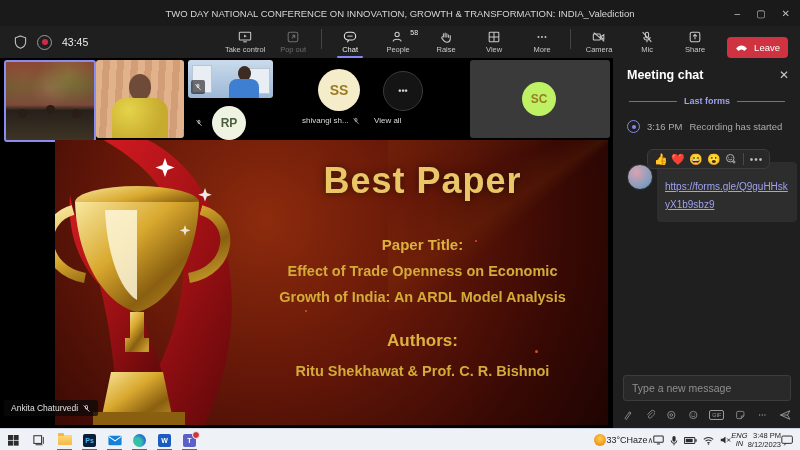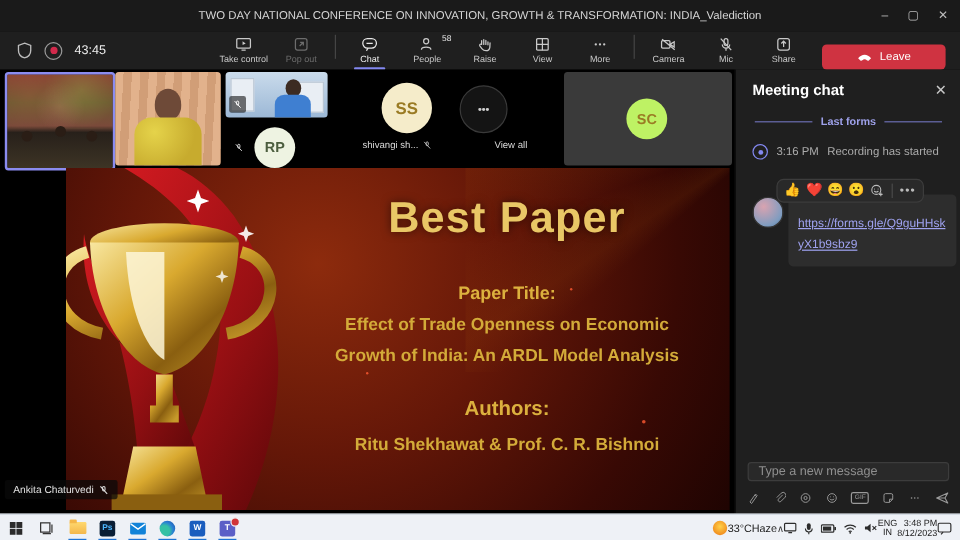--- a/index.html
+++ b/index.html
@@ -20,21 +20,21 @@
     display:flex;align-items:center;justify-content:center;}
   .rec i{width:6px;height:6px;border-radius:50%;background:#d2294b;display:block;}
   .tb-center{display:flex;align-items:flex-end;margin-left:auto;}
   .tb-item{position:relative;width:48px;height:32px;display:flex;flex-direction:column;
     align-items:center;justify-content:center;gap:1px;color:#c9c9c9;font-size:7.5px;cursor:pointer;}
   .tb-item.dim{color:#6d6d6d}
   .tb-item .bar{position:absolute;bottom:0;left:11px;width:26px;height:2px;background:#8388f0;border-radius:2px;}
   .badge58{position:absolute;top:3px;right:4px;font-size:7px;color:#e8e8e8;}
   .vsep{width:1px;height:20px;background:#454545;margin:0 4px 6px 4px;align-self:center;}
   .leave-btn{display:flex;align-items:center;gap:6px;background:#cf3341;color:#fff;
-    font-size:9.5px;border-radius:4px;padding:5px 29px;margin:0 12px 0 8px;cursor:pointer;}
+    font-size:9.5px;border-radius:4px;padding:5px 8px;margin:0 12px 0 8px;cursor:pointer;}
   
   .stage{position:absolute;top:58px;left:0;width:612px;height:370px;background:#000;}
   .tile{position:absolute;border-radius:3px;overflow:hidden;}
   .t1{left:4px;top:2px;width:88px;height:78px;border:2px solid #8b8cf0;
       background:linear-gradient(180deg,#8a4434 0%,#6d5a31 30%,#7a4a3a 55%,#27201a 62%,#3d3425 100%);}
   .t1 .mural{position:absolute;left:0;top:0;right:0;height:58%;
       background:radial-gradient(circle at 20% 40%,#c26a4a33,transparent 40%),
                  radial-gradient(circle at 70% 30%,#9fae4d55,transparent 45%),
                  radial-gradient(circle at 50% 60%,#d8887744,transparent 40%);}
   .t1 .head{position:absolute;width:9px;height:9px;border-radius:50%;background:#2a1d15;bottom:22px;}
@@ -92,21 +92,21 @@
   .msg-avatar{position:absolute;left:6px;top:2px;width:24px;height:24px;border-radius:50%;
       background:radial-gradient(circle at 35% 30%,#d9a3b0,#7e9cc0 70%,#4d6d92);border:1px solid #333;}
   .reactions{position:absolute;left:26px;top:-13px;display:flex;align-items:center;gap:4px;
       background:#292929;border:1px solid #3c3c3c;border-radius:6px;padding:3px 6px;z-index:3;}
   .reactions .em{font-size:11px;line-height:11px;}
   .reactions .sep{width:1px;height:12px;background:#4a4a4a;margin:0 2px;}
   .reactions .more{color:#bbb;font-size:10px;letter-spacing:1px;}
   .bubble{margin-left:36px;width:124px;background:#2d2d2d;border-radius:4px;padding:14px 8px 10px 8px;}
   .bubble a{color:#9fa2f0;font-size:10px;text-decoration:underline;word-break:break-all;cursor:pointer;}
   .compose{position:absolute;left:10px;right:10px;bottom:6px;}
-  .compose input{width:100%;box-sizing:border-box;height:16px;background:#292929;border:1px solid #3c3c3c;
+  .compose input{width:100%;box-sizing:border-box;height:26px;background:#292929;border:1px solid #3c3c3c;
       border-radius:3px;color:#ddd;font-size:10.5px;padding:0 8px;outline:none;
       font-family:"Liberation Sans",sans-serif;}
   .compose input::placeholder{color:#8f8f8f;}
   .compose-icons{display:flex;align-items:center;gap:11px;margin-top:7px;color:#9a9a9a;}
   .gifbox{border:1px solid #9a9a9a;border-radius:2px;font-size:5.5px;padding:1px 2px;color:#9a9a9a;}
   .send{margin-left:auto;}
   
   .taskbar{position:absolute;top:428px;left:0;right:0;height:22px;background:#eef1f6;
       display:flex;align-items:center;color:#1c1c1c;border-top:1px solid #cfd6df;}
   .tb-btn{width:26px;height:22px;display:flex;align-items:center;justify-content:center;cursor:pointer;}
@@ -118,21 +118,21 @@
   .appicon{position:relative;width:25px;height:22px;display:flex;align-items:center;justify-content:center;cursor:pointer;}
   .appicon .ul{position:absolute;bottom:0;left:5px;width:15px;height:2px;background:#1f74d4;}
   .ico-sq{width:13px;height:13px;border-radius:2px;display:flex;align-items:center;justify-content:center;
       font-size:7px;font-weight:bold;color:#fff;}
   .folder{width:14px;height:10px;background:linear-gradient(#ffd970,#f4b74a);border-radius:1px;position:relative;}
   .folder::before{content:"";position:absolute;top:-2px;left:0;width:6px;height:3px;background:#f4b74a;border-radius:1px 1px 0 0;}
   .edge{width:13px;height:13px;border-radius:50%;background:radial-gradient(circle at 30% 65%,#35c1a5 0 35%,#2a7fd4 60%,#1b4fa0);}
   .reddot{position:absolute;top:2px;right:2px;width:6px;height:6px;border-radius:50%;background:#d13438;border:1px solid #eef1f6;}
   .tray{margin-left:auto;display:flex;align-items:center;gap:0;padding-right:6px;font-size:9px;}
   .sun{width:12px;height:12px;border-radius:50%;background:radial-gradient(circle at 50% 40%,#ffd24a,#f08c1e 75%);}
-  .twoline{font-size:7.5px;line-height:8.5px;text-align:center;}
+  .twoline{font-size:7.5px;line-height:8.5px;text-align:center;font-style:italic;}
   .clock{font-size:7.5px;line-height:9px;text-align:right;}
   .trayico{display:flex;align-items:center;gap:6px;color:#2c2c2c;}
 </style>
 </head>
 <body>
 
 <div id="app">
 
   <div class="titlebar">
     <span>TWO DAY NATIONAL CONFERENCE ON INNOVATION, GROWTH &amp; TRANSFORMATION: INDIA_Valediction</span>
@@ -283,21 +283,21 @@
       <span>shivangi sh...</span>
       <svg width="8" height="8" viewBox="0 0 16 16">
           <rect x="6.2" y="2.5" width="3.6" height="6.5" rx="1.8" fill="none" stroke="#bbb" stroke-width="1.6"></rect>
           <path d="M3 2.5l10 11" stroke="#bbb" stroke-width="1.6"></path>
         </svg>
     </div>
 
     <div class="avatar-circle dots-av">
       <span>•••</span>
     </div>
-    <div class="strip-label" style="left:412px;top:58px">
+    <div class="strip-label" style="left:374px;top:58px">
       <span>View all</span>
     </div>
 
     <div class="tile sctile">
       <div class="avatar-circle sc">
         <span>SC</span>
       </div>
     </div>
 
     <div class="slide">

